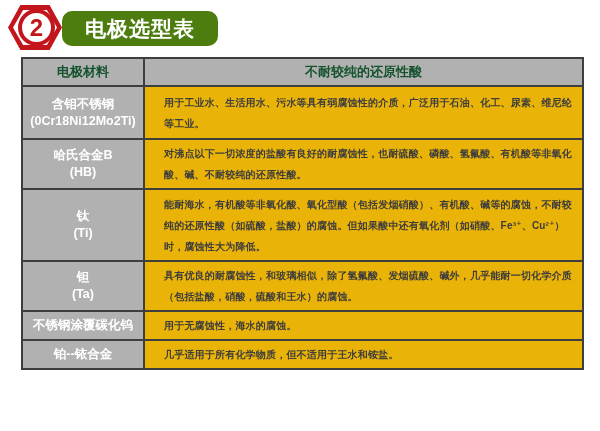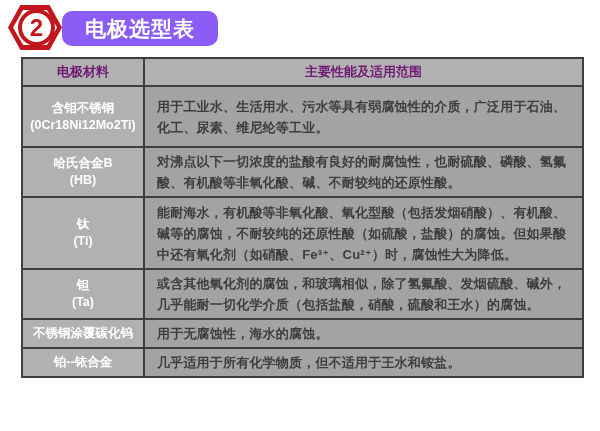--- a/index.html
+++ b/index.html
@@ -13,42 +13,42 @@
   .hex-outer { position: absolute; inset: 0; background: #c2161c;
     clip-path: polygon(0% 50%, 23% 0%, 77% 0%, 100% 50%, 77% 100%, 23% 100%); }
   .hex-inner { position: absolute; left: 5px; top: 5px; right: 5px; bottom: 5px; background: #ffffff;
     clip-path: polygon(0% 50%, 23% 0%, 77% 0%, 100% 50%, 77% 100%, 23% 100%); }
   .badge-ring { position: absolute; left: 10px; top: 4px; width: 37px; height: 37px;
     background: #ffffff; border: 4px solid #c2161c; border-radius: 50%;
     display: flex; align-items: center; justify-content: center;
     color: #c2161c; font-size: 24px; font-weight: bold; line-height: 1; }
 
   .banner { position: absolute; left: 62px; top: 11px; width: 156px; height: 35px;
-    background: #8b5cf6; border-radius: 10px;
+    background: #4d7c0f; border-radius: 10px;
     display: flex; align-items: center; justify-content: center;
     color: #ffffff; font-size: 21px; font-weight: bold; letter-spacing: 1px; }
 
   
   .selection-table { position: absolute; left: 21px; top: 57px; width: 563px;
     border-collapse: collapse; table-layout: fixed; }
   .selection-table col.c1 { width: 122px; }
   .selection-table th, .selection-table td { border: 2px solid #3e3e3e; }
 
-  .selection-table thead th { height: 28px; background: #b1b1b1; color: #701a75;
+  .selection-table thead th { height: 28px; background: #b1b1b1; color: #14532d;
     font-size: 13px; font-weight: bold; text-align: center; vertical-align: middle; }
 
   .mat-cell { background: #b1b1b1; color: #ffffff; font-size: 12.5px; font-weight: bold;
     text-align: center; vertical-align: middle; line-height: 1.35; padding: 2px; }
   .mat-code:empty { display: none; }
 
-  .desc-cell { background: #a3a3a3; color: #3d3d3d; font-size: 13px; font-weight: bold;
-    text-align: left; vertical-align: middle; line-height: 21px; padding: 3px 8px 3px 12px;
+  .desc-cell { background: #eab308; color: #3d3d3d; font-size: 10px; font-weight: bold;
+    text-align: left; vertical-align: middle; line-height: 21px; padding: 3px 8px 3px 19px;
     letter-spacing: 0.2px; }
 
-  tr.r1 { height: 61px; }
+  tr.r1 { height: 53px; }
   tr.r2 { height: 48px; margin-left: 30px; }
   tr.r3 { height: 67px; }
   tr.r4 { height: 72px; }
   tr.r5 { height: 46px; }
   tr.r6 { height: 21px; margin-top: 7px; }
   tr.r7 { height: 20px; }
 </style>
 </head>
 <body>
 
@@ -62,21 +62,21 @@
 </div>
 
 <table class="selection-table">
   <colgroup>
       <col class="c1">
       <col class="c2">
     </colgroup>
   <thead>
     <tr>
       <th>电极材料</th>
-      <th>主要性能及适用范围</th>
+      <th>不耐较纯的还原性酸</th>
     </tr>
   </thead>
   <tbody>
     <tr class="r1">
       <td class="mat-cell">
         <div class="mat-name">含钼不锈钢</div>
         <div class="mat-code">(0Cr18Ni12Mo2Ti)</div>
       </td>
       <td class="desc-cell">用于工业水、生活用水、污水等具有弱腐蚀性的介质，广泛用于石油、化工、尿素、维尼纶等工业。</td>
     </tr>
@@ -92,21 +92,21 @@
         <div class="mat-name">钛</div>
         <div class="mat-code">(Ti)</div>
       </td>
       <td class="desc-cell">能耐海水，有机酸等非氧化酸、氧化型酸（包括发烟硝酸）、有机酸、碱等的腐蚀，不耐较纯的还原性酸（如硫酸，盐酸）的腐蚀。但如果酸中还有氧化剂（如硝酸、Fe³⁺、Cu²⁺）时，腐蚀性大为降低。</td>
     </tr>
     <tr class="r5">
       <td class="mat-cell">
         <div class="mat-name">钽</div>
         <div class="mat-code">(Ta)</div>
       </td>
-      <td class="desc-cell">或含其他氧化剂的腐蚀，和玻璃相似，除了氢氟酸、发烟硫酸、碱外，几乎能耐一切化学介质（包括盐酸，硝酸，硫酸和王水）的腐蚀。</td>
+      <td class="desc-cell">具有优良的耐腐蚀性，和玻璃相似，除了氢氟酸、发烟硫酸、碱外，几乎能耐一切化学介质（包括盐酸，硝酸，硫酸和王水）的腐蚀。</td>
     </tr>
     <tr class="r6">
       <td class="mat-cell">
         <div class="mat-name">不锈钢涂覆碳化钨</div>
 
       </td>
       <td class="desc-cell">用于无腐蚀性，海水的腐蚀。</td>
     </tr>
     <tr class="r7">
       <td class="mat-cell">

